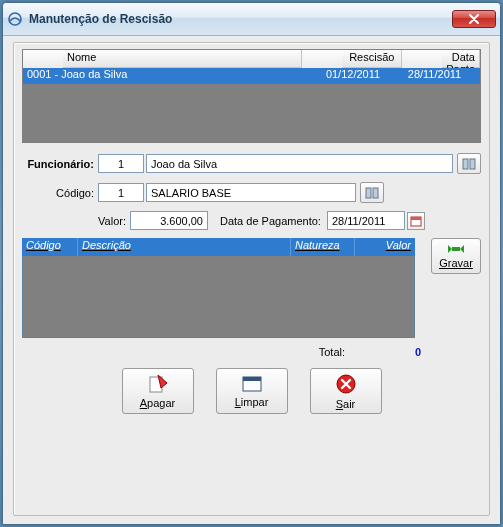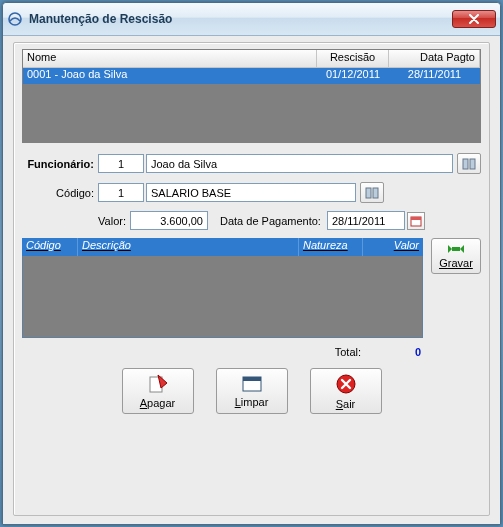--- a/index.html
+++ b/index.html
@@ -116,20 +116,21 @@
     display: flex;
     background: linear-gradient(to bottom,#fdfdfd,#ececec);
     height: 18px;
   }
   .grid-header .gh {
     border-right: 1px solid #c5c5c5;
     border-bottom: 1px solid #c5c5c5;
     padding: 1px 4px;
     background: linear-gradient(to bottom,#fdfdfd,#e5e5e5);
     font-size: 11px;
+    margin-left: 40px;
   }
   .grid-body {
     height: 74px;
     background: #808080;
   }
   .grid-row {
     display: flex;
     height: 16px;
   }
   .grid-row.selected .gc {
@@ -157,21 +158,21 @@
   .grid2-body {
     height: 82px;
     background:#808080;
     border:1px solid #6080a0;
     border-top:none;
   }
   .side-buttons {
     display:flex;
     flex-direction:row;
     gap:8px;
-    margin-left:8px;
+    margin-left:16px;
   }
   .btn {
     width: 50px;
     height: 36px;
     background: linear-gradient(to bottom,#fefefe,#e6e6e6);
     border: 1px solid #9a9a9a;
     border-radius: 3px;
     cursor: pointer;
     font-family: inherit;
     font-size: 11px;
@@ -188,21 +189,21 @@
   .bottom-bar {
     display:flex;
     justify-content:center;
     gap:22px;
     padding: 4px 0 0 0;
   }
   .total-row {
     display:flex;
     justify-content:flex-end;
     align-items:center;
-    gap:0;
+    gap:16px;
     padding: 4px 60px 2px 0;
   }
   .total-val {
     color:#0018c8;
     font-weight:bold;
     width:60px;
     text-align:right;
   }
   .date-btn {
     width:18px;height:18px;

